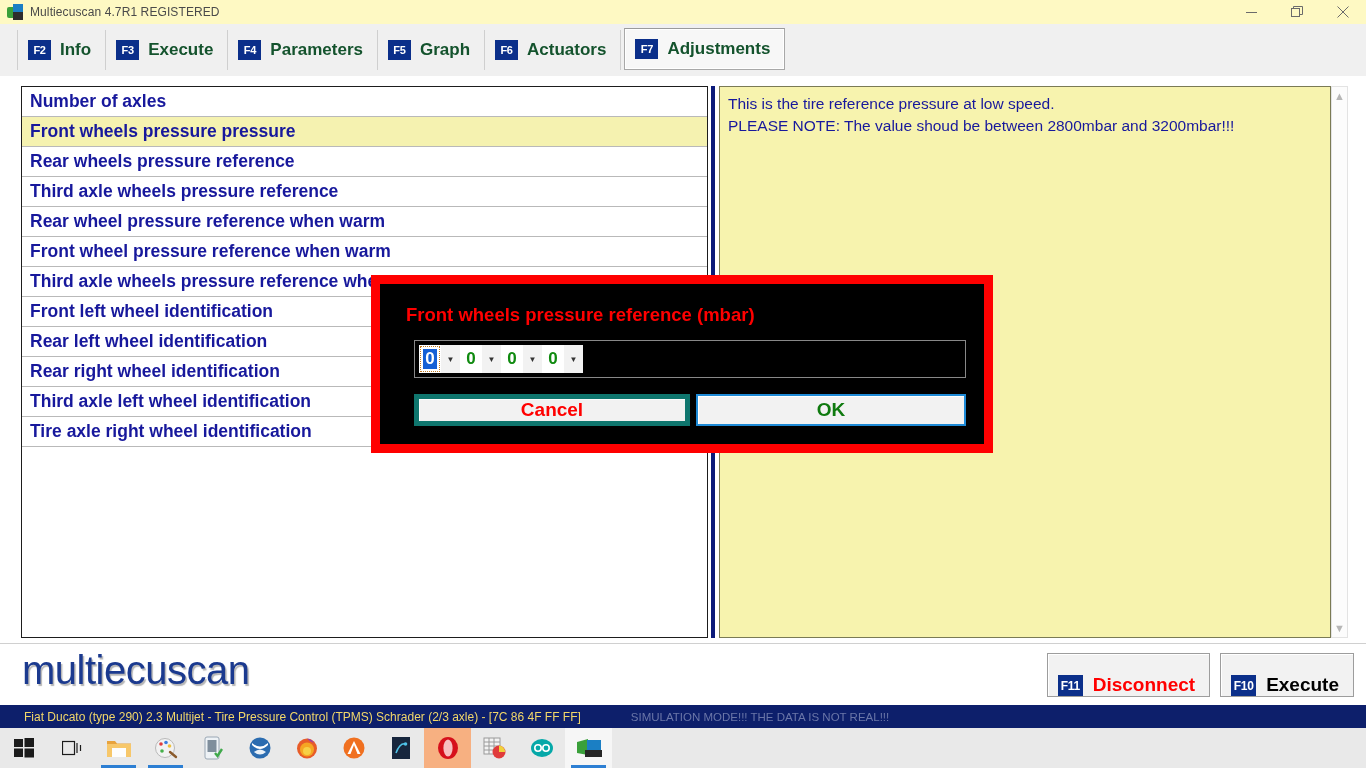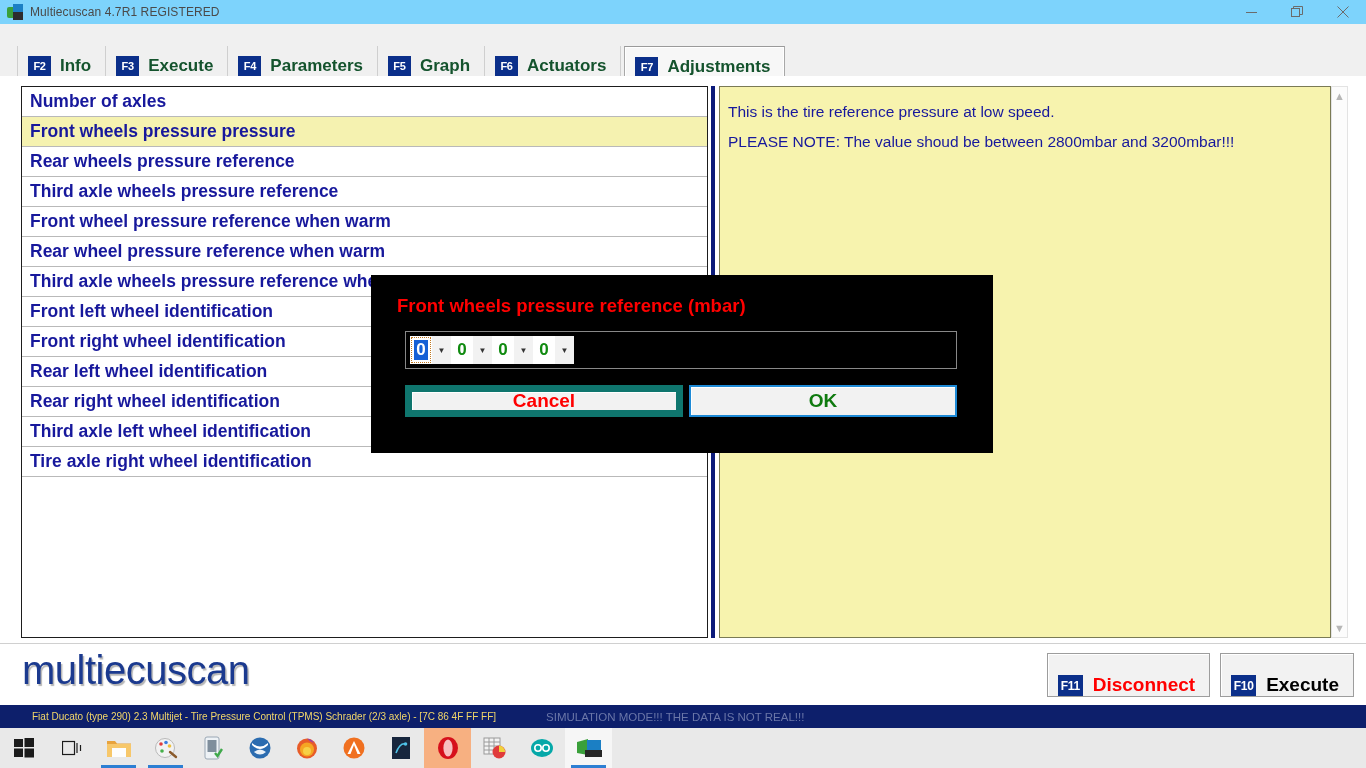--- a/index.html
+++ b/index.html
@@ -13,21 +13,21 @@
 
   #app {
     position: relative;
     width: 1366px; height: 768px;
   }
 
   
   .titlebar {
     position: absolute; left: 0; top: 0;
     width: 1366px; height: 24px;
-    background: #7dd3fc;
+    background: #fef9c3;
     display: flex; align-items: center;
   }
   .title-icon {
     width: 16px; height: 16px;
     margin-left: 7px; margin-right: 7px;
     position: relative; flex: none;
   }
   .title-icon .s1 {
     position: absolute; left: 0; top: 3px;
     width: 9px; height: 11px;
@@ -59,22 +59,22 @@
   .win-btn svg { display: block; }
 
   
   .tabbar {
     position: absolute; left: 0; top: 24px;
     width: 1366px; height: 52px;
     background: #f0f0f0;
     border-bottom: 1px solid #d8d8d8;
   }
   .tabstrip {
-    position: absolute; left: 17px; top: 22px;
-    height: 40px; display: flex; align-items: flex-start;
+    position: absolute; left: 17px; top: 6px;
+    height: 40px; display: flex; align-items: flex-end;
   }
   .tab {
     display: flex; align-items: center;
     padding: 0 14px 0 10px;
     background: #f0f0f0;
     border-left: 1px solid #cfcfcf;
     border-right: 1px solid #cfcfcf;
     margin-right: -1px;
     height: 40px;
   }
@@ -149,21 +149,20 @@
     background: #f7f3ae;
     border: 1px solid #7a7a55;
     box-sizing: border-box;
     padding: 6px 8px;
   }
   .info-line {
     font-size: 15.5px;
     color: #17189c;
     line-height: 22px;
     white-space: nowrap;
-    margin-top: 8px;
   }
   .info-scroll {
     position: absolute; left: 1331px; top: 10px;
     width: 17px; height: 552px;
     background: #fcfcfc;
     border: 1px solid #e3e3e3;
     box-sizing: border-box;
   }
   .sb-arrow {
     position: absolute; left: 0; width: 15px; height: 16px;
@@ -204,33 +203,34 @@
   .fbtn .flabel { font-size: 19px; font-weight: bold; white-space: nowrap; }
 
   
   .statusbar {
     position: absolute; left: 0; top: 705px;
     width: 1366px; height: 23px;
     background: #0d1f6b;
     display: flex; align-items: center;
   }
   .status-main {
-    font-size: 10px; color: #f2d76a;
-    margin-left: 32px; white-space: nowrap;
+    font-size: 12px; color: #f2d76a;
+    margin-left: 24px; white-space: nowrap;
   }
   .status-sim {
     font-size: 11.5px; color: #6a76a8;
     margin-left: 50px; white-space: nowrap;
   }
 
   
   .dialog {
     position: absolute; left: 371px; top: 275px;
     width: 622px; height: 178px;
     background: #ff0000;
+    padding: 9px;
     box-sizing: border-box;
     z-index: 50;
   }
   .dialog-inner {
     width: 100%; height: 100%;
     background: #000000;
     position: relative;
   }
   .dlg-title {
     position: absolute; left: 26px; top: 20px;
@@ -277,21 +277,21 @@
   .dlg-buttons {
     position: absolute; left: 34px; top: 110px;
     width: 552px; height: 32px;
     display: flex; gap: 6px;
   }
   .dlg-btn {
     flex: 1;
     background: #f2f2f2;
     display: flex; align-items: center; justify-content: center;
     font-size: 19px; font-weight: bold;
-    border: 7px solid #0f766e;
+    border: 5px solid #0f766e;
     box-shadow: inset 1px 1px 0 #ffffff;
     box-sizing: border-box;
   }
   .dlg-btn.cancel { color: #ff0000; }
   .dlg-btn.ok {
     color: #0f7a0f;
     border: 2px solid #1e8ad6;
   }
 
   
@@ -386,33 +386,30 @@
           <div class="list-row selected">
             <span class="lbl">Front wheels pressure pressure</span>
           </div>
           <div class="list-row">
             <span class="lbl">Rear wheels pressure reference</span>
           </div>
           <div class="list-row">
             <span class="lbl">Third axle wheels pressure reference</span>
           </div>
           <div class="list-row">
+            <span class="lbl">Rear wheel pressure reference when warm</span>
+          </div>
+          <div class="list-row">
             <span class="lbl">Front wheel pressure reference when warm</span>
           </div>
           <div class="list-row">
-            <span class="lbl">Rear wheel pressure reference when warm</span>
-          </div>
-          <div class="list-row">
             <span class="lbl">Third axle wheels pressure reference when warm</span>
           </div>
           <div class="list-row">
             <span class="lbl">Front left wheel identification</span>
-          </div>
-          <div class="list-row">
-            <span class="lbl">Front right wheel identification</span>
           </div>
           <div class="list-row">
             <span class="lbl">Rear left wheel identification</span>
           </div>
           <div class="list-row">
             <span class="lbl">Rear right wheel identification</span>
           </div>
           <div class="list-row">
             <span class="lbl">Third axle left wheel identification</span>
           </div>

